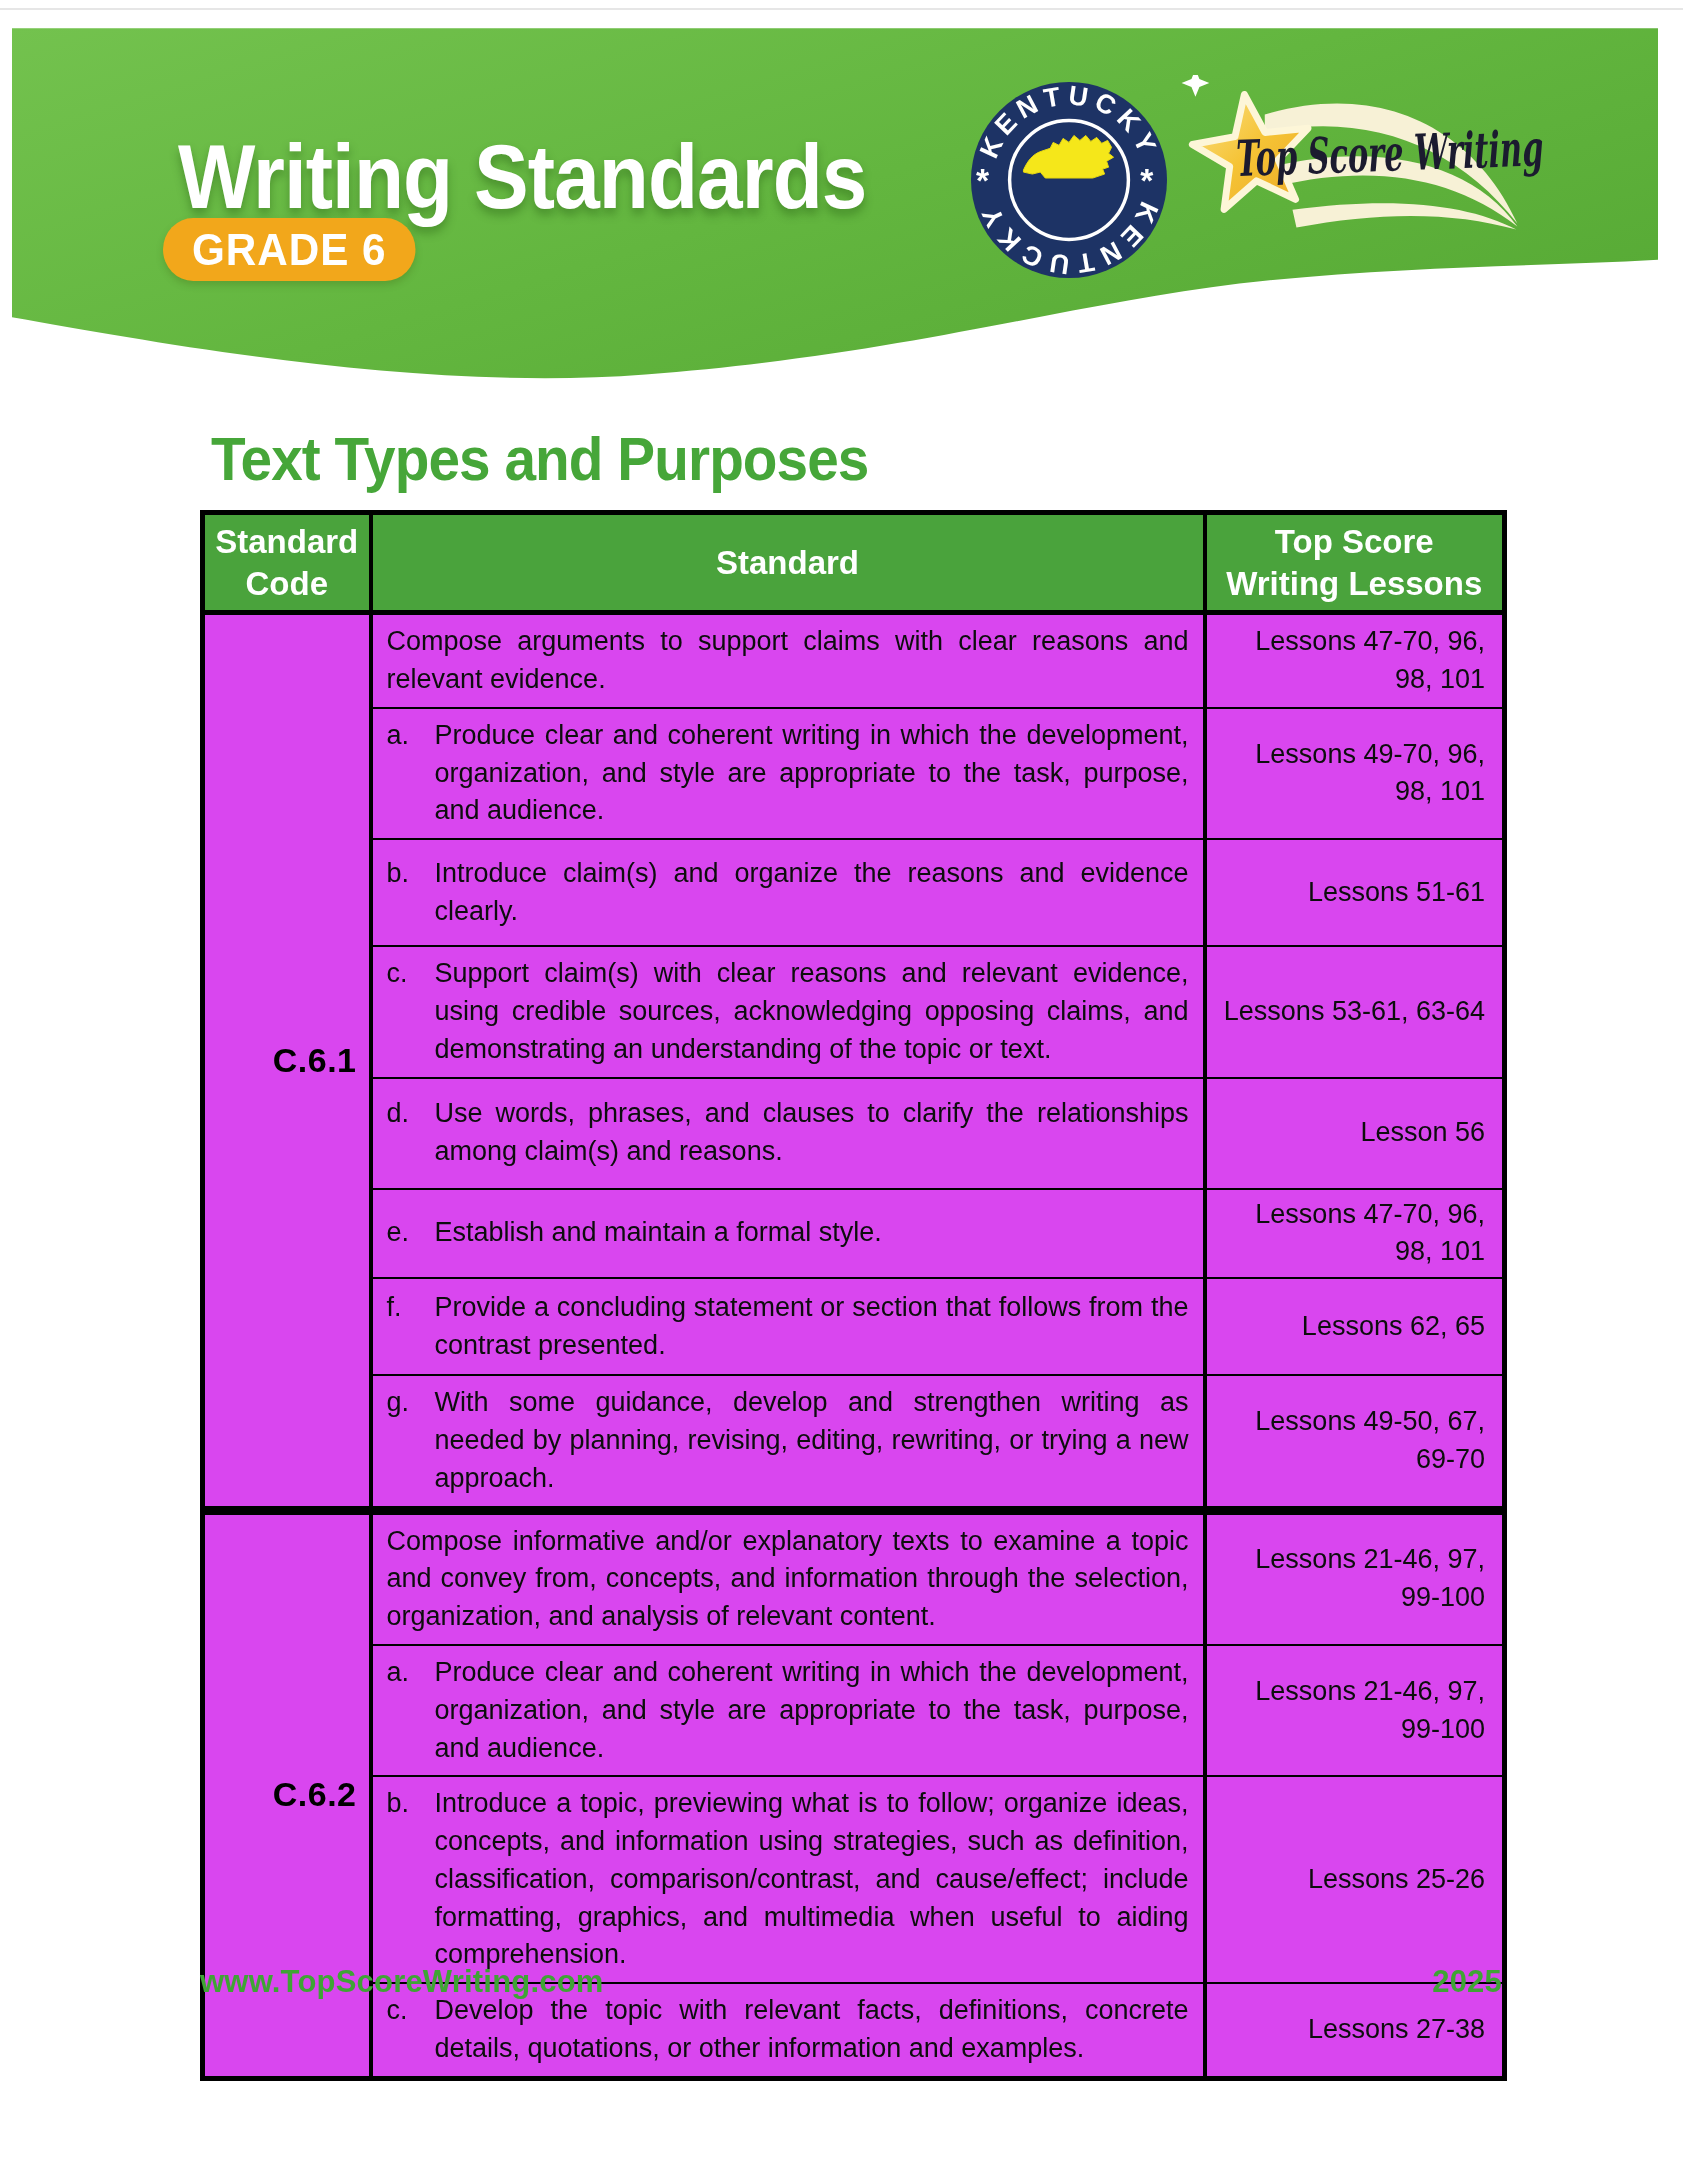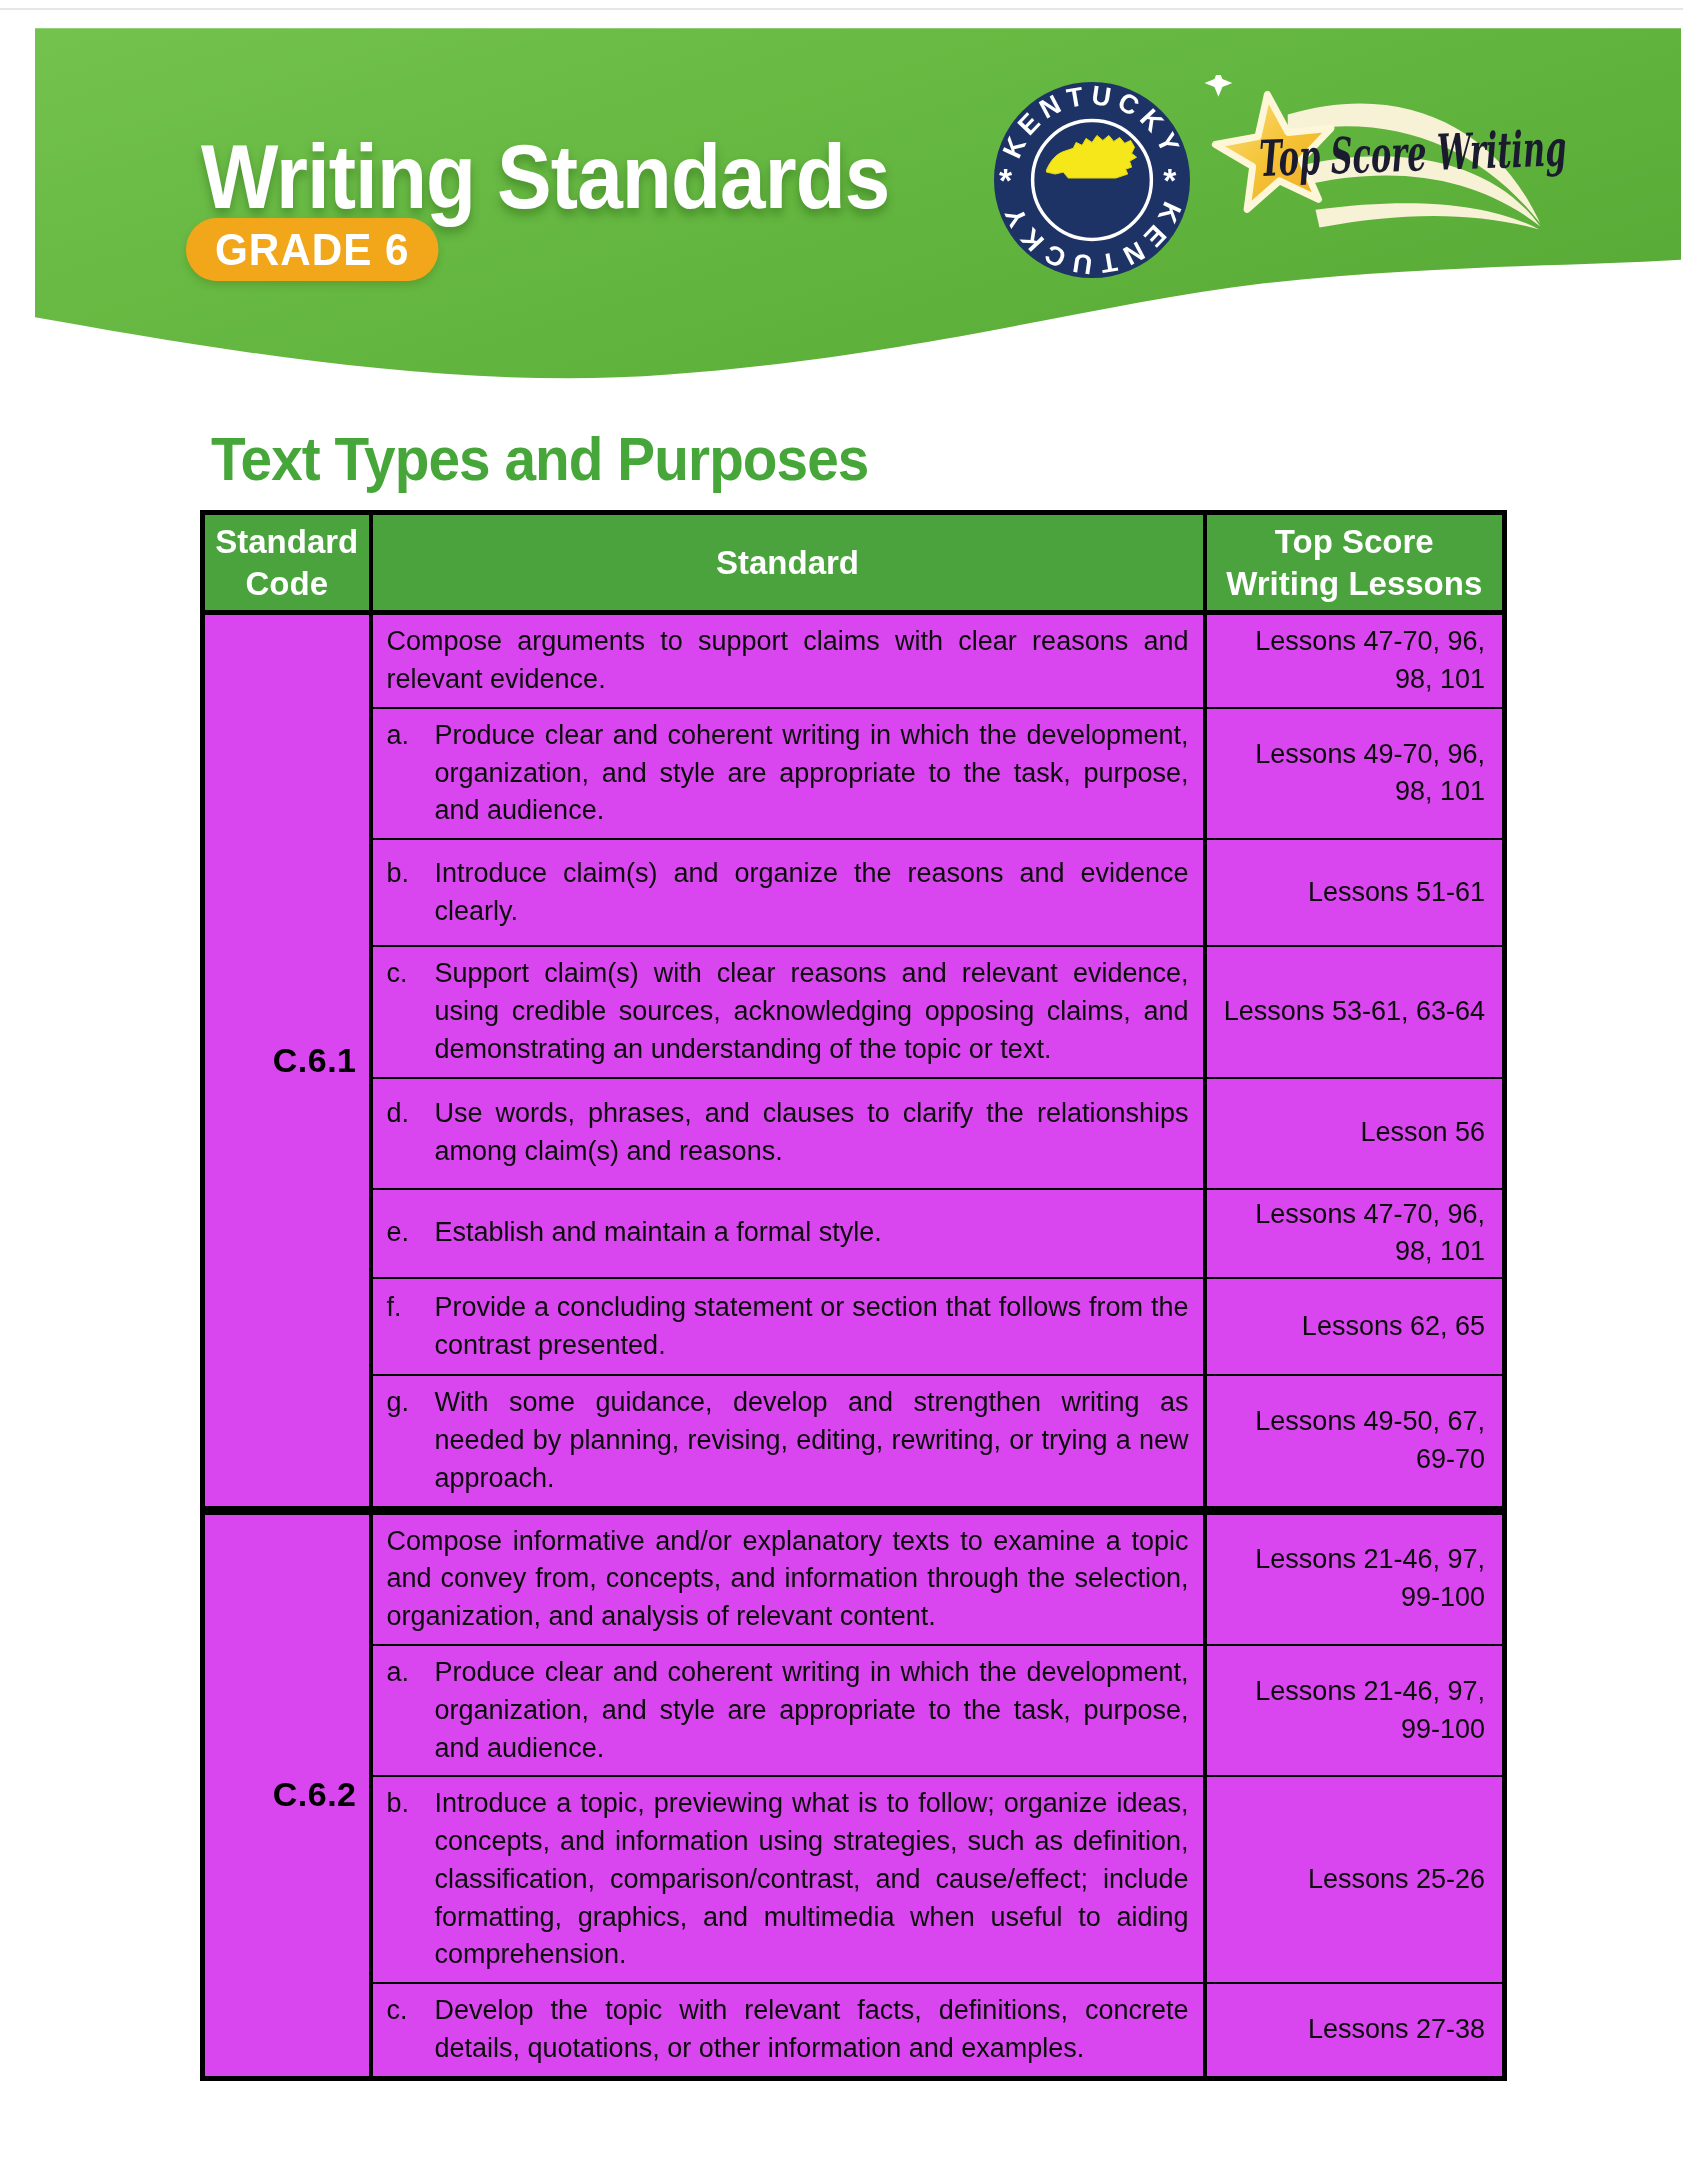--- a/index.html
+++ b/index.html
@@ -2,21 +2,21 @@
 <html><head>
 <meta charset="utf-8">
 <style>
   html,body{margin:0;padding:0;background:#ffffff;}
   .page{
     position:relative;width:1683px;height:2178px;background:#ffffff;overflow:hidden;
     font-family:"Liberation Sans",sans-serif;color:#111;
   }
   .scanline{position:absolute;top:8px;left:0;width:1683px;height:2px;background:#e6e6e6;}
   
-  .banner{position:absolute;left:35px;top:28px;width:1646px;height:416px;}
+  .banner{position:absolute;left:12px;top:28px;width:1646px;height:416px;}
   .banner svg{display:block;}
   .banner-title{
     position:absolute;left:166px;top:97px;width:812px;
     font-size:91px;font-weight:bold;color:#ffffff;letter-spacing:-1px;
     transform:scaleX(.9);transform-origin:left top;
     text-shadow:0 6px 10px rgba(20,70,5,.35);
     white-space:nowrap;
   }
   .grade-badge{
     position:absolute;left:151px;top:190px;width:263px;height:63px;
@@ -254,15 +254,19 @@
           <div class="std-inner">
             <div class="lab">c.</div>
             <div class="txt">Develop the topic with relevant facts, definitions, concrete details, quotations, or other information and examples.</div>
           </div>
         </td>
         <td class="les">Lessons 27-38</td>
       </tr>
     </tbody>
   </table>
 
+  <div class="footer">
+    <span>www.TopScoreWriting.com</span>
+    <span>2025</span>
+  </div>
 
 </div>
 
 
 </body></html>

